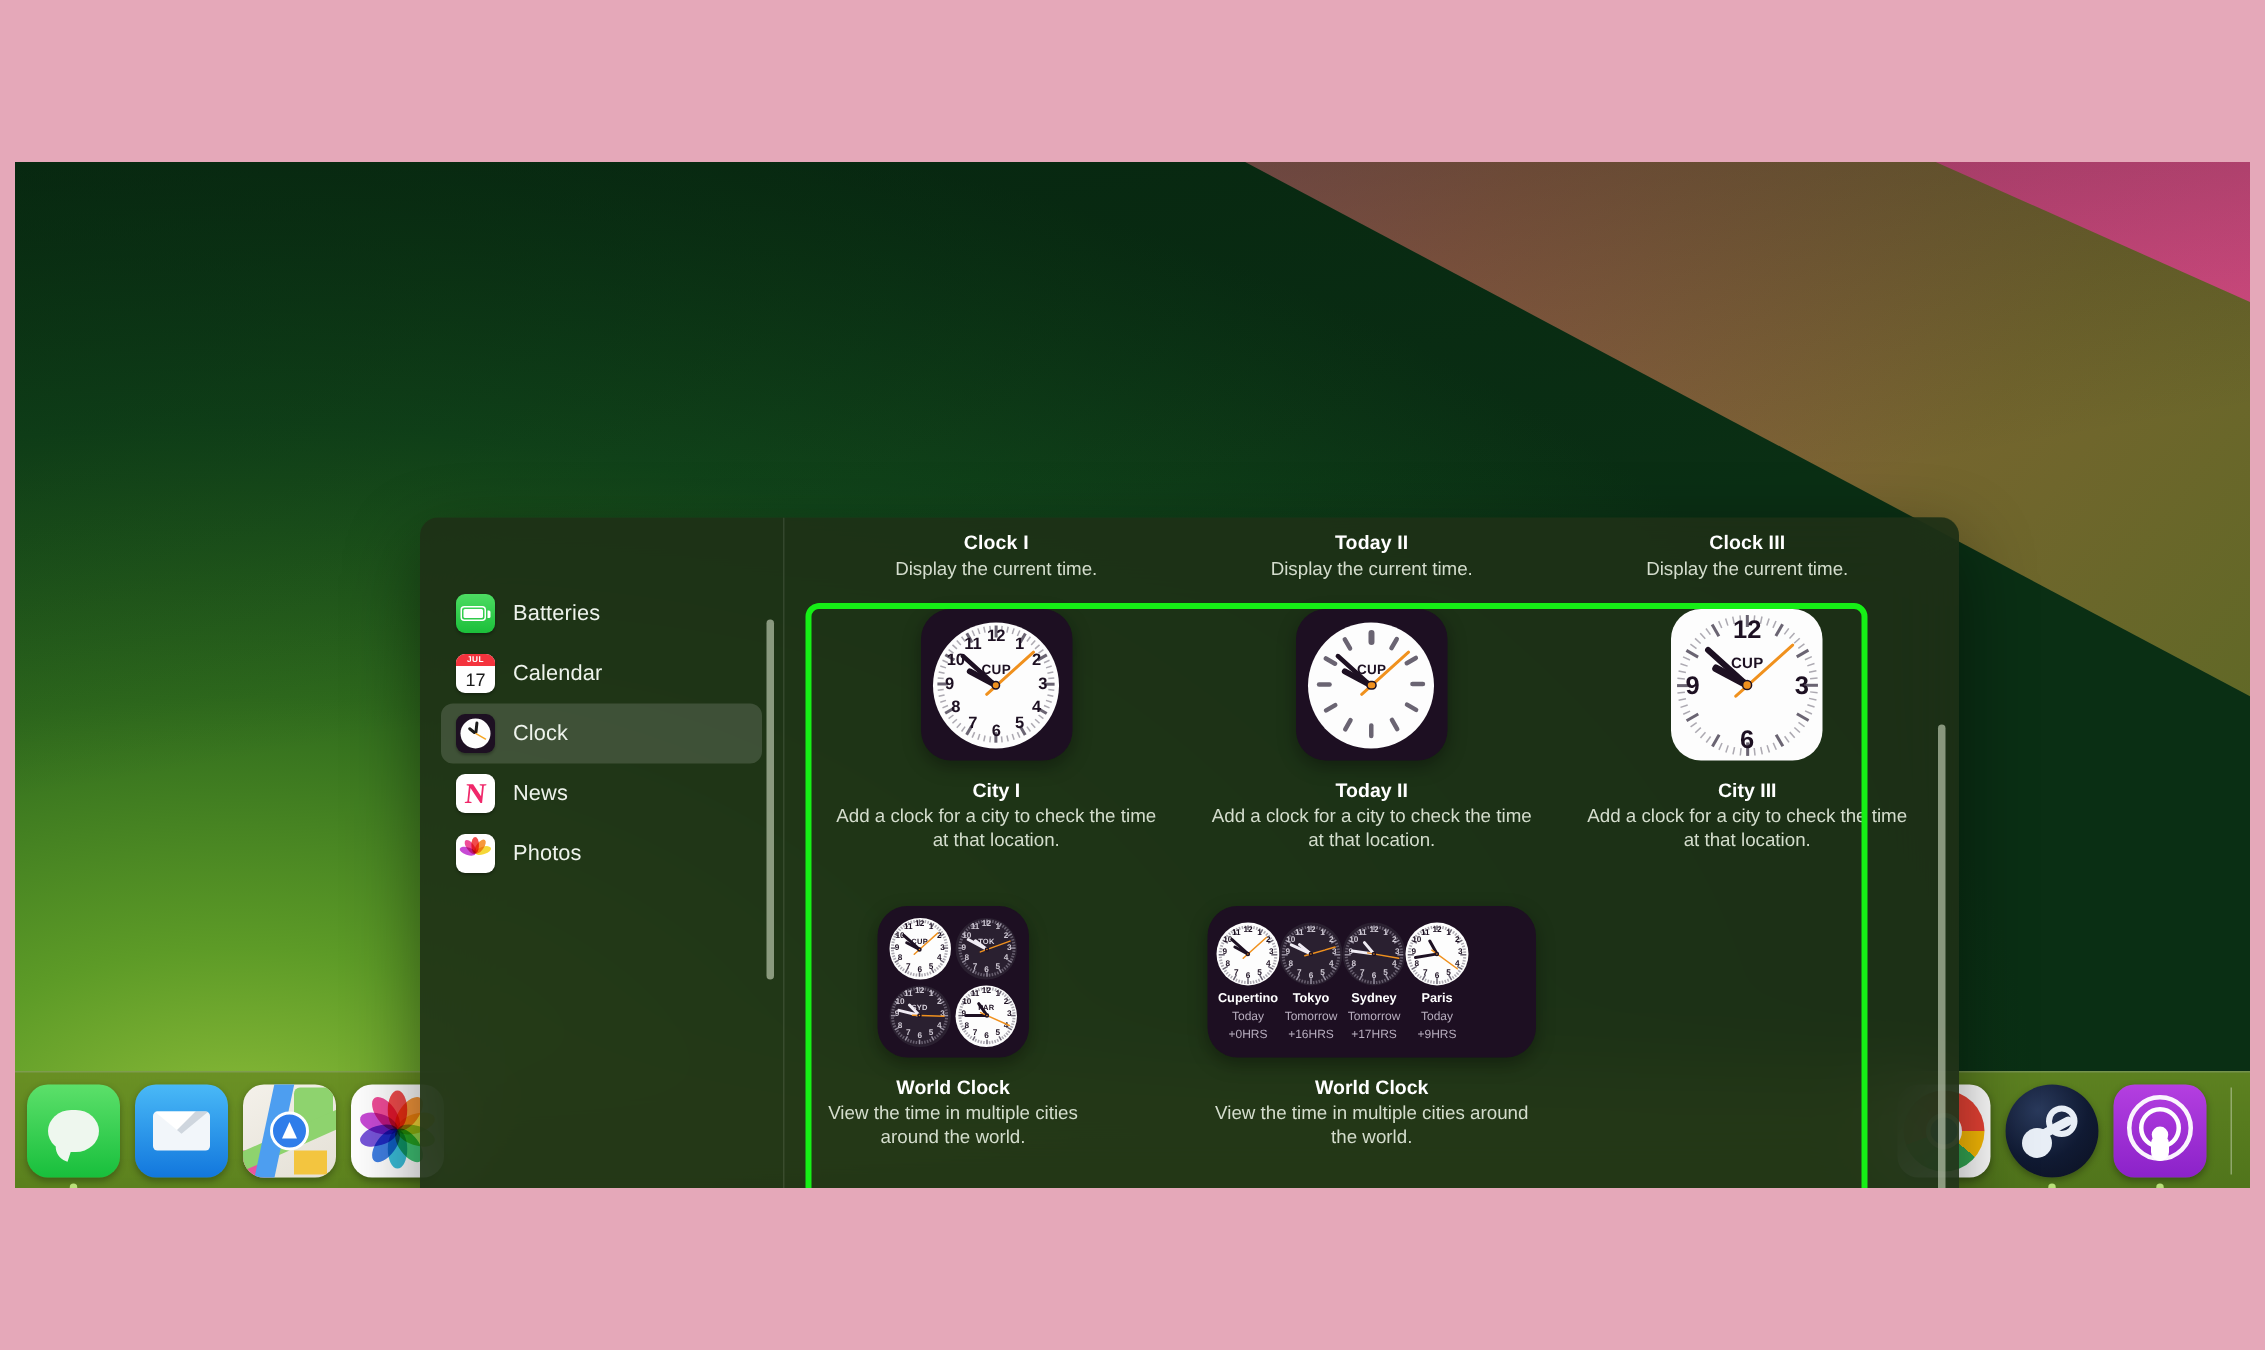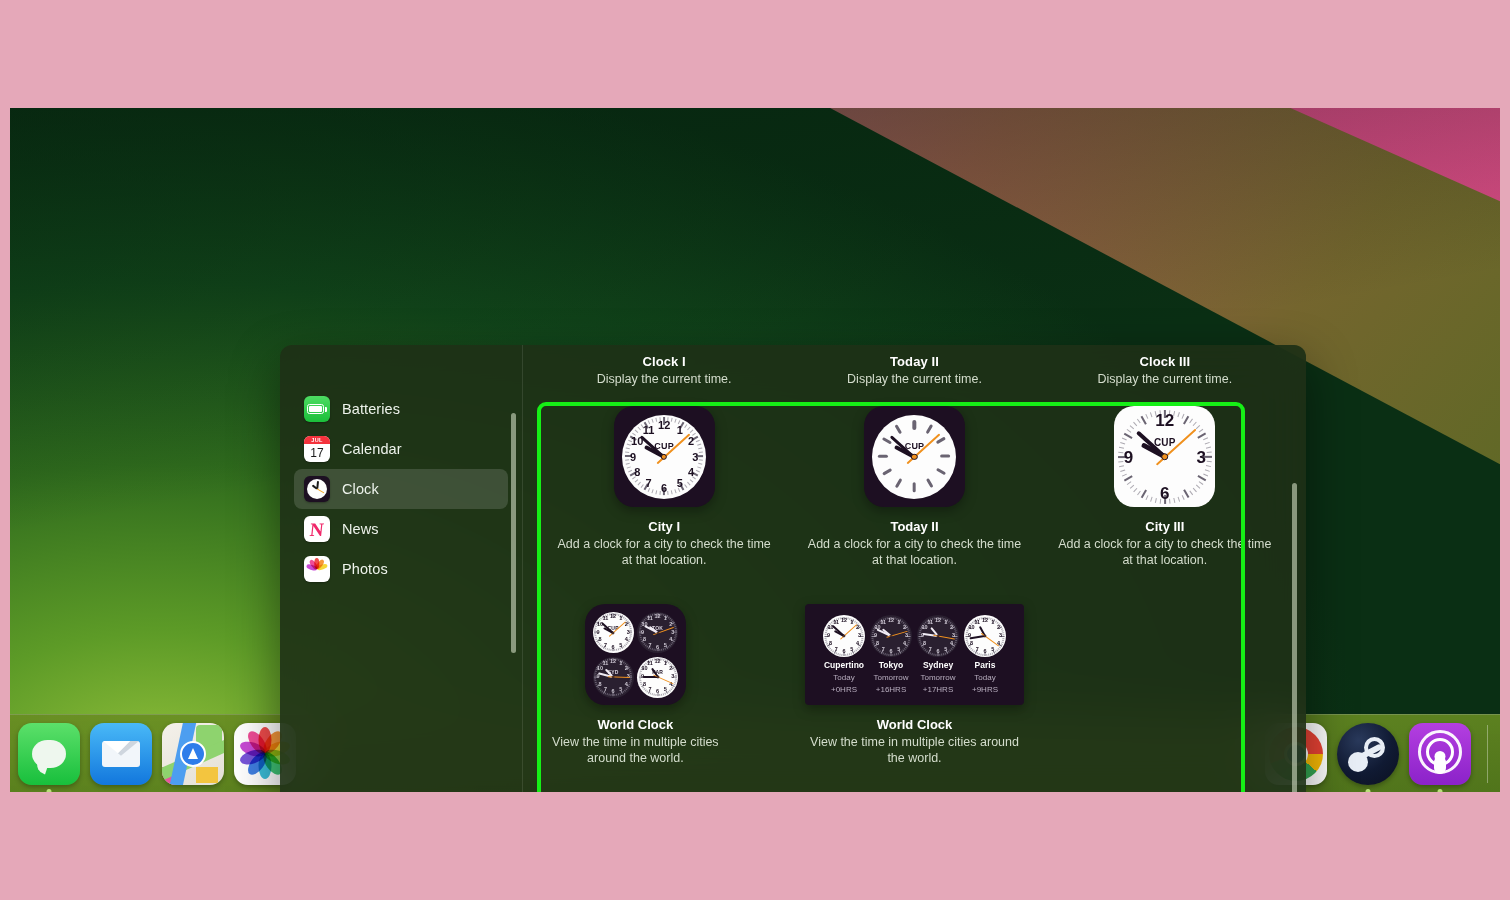--- a/index.html
+++ b/index.html
@@ -243,25 +243,25 @@
 
   
   .tile-sm {
     width: 101px; height: 101px; border-radius: 20px;
     background: #1d0f22;
     box-shadow: 0 4px 12px rgba(0,0,0,.35);
     display: flex; align-items: center; justify-content: center;
     position: relative;
   }
   .tile-md {
-    width: 219px; height: 101px; border-radius: 4px;
+    width: 219px; height: 101px; border-radius: 20px;
     background: #1d0f22;
     box-shadow: 0 4px 12px rgba(0,0,0,.35);
-    display: flex; align-items: center; justify-content: space-between;
-    position: relative; padding: 0 18px;
+    display: flex; align-items: center; justify-content: flex-start;
+    position: relative; padding: 0 6px;
   }
   .tile-plain { background: transparent; box-shadow: none; }
 
   
   .clk { position: relative; border-radius: 50%; background: #fdfdfd; }
   .clk.dark { background: #2a2030; }
   .clk.sq { border-radius: 18px; }
   .tick { position: absolute; left: 50%; top: 0; transform-origin: 50% 0; background: #6a6472; }
   .num {
     position: absolute; color: #1d1022;

